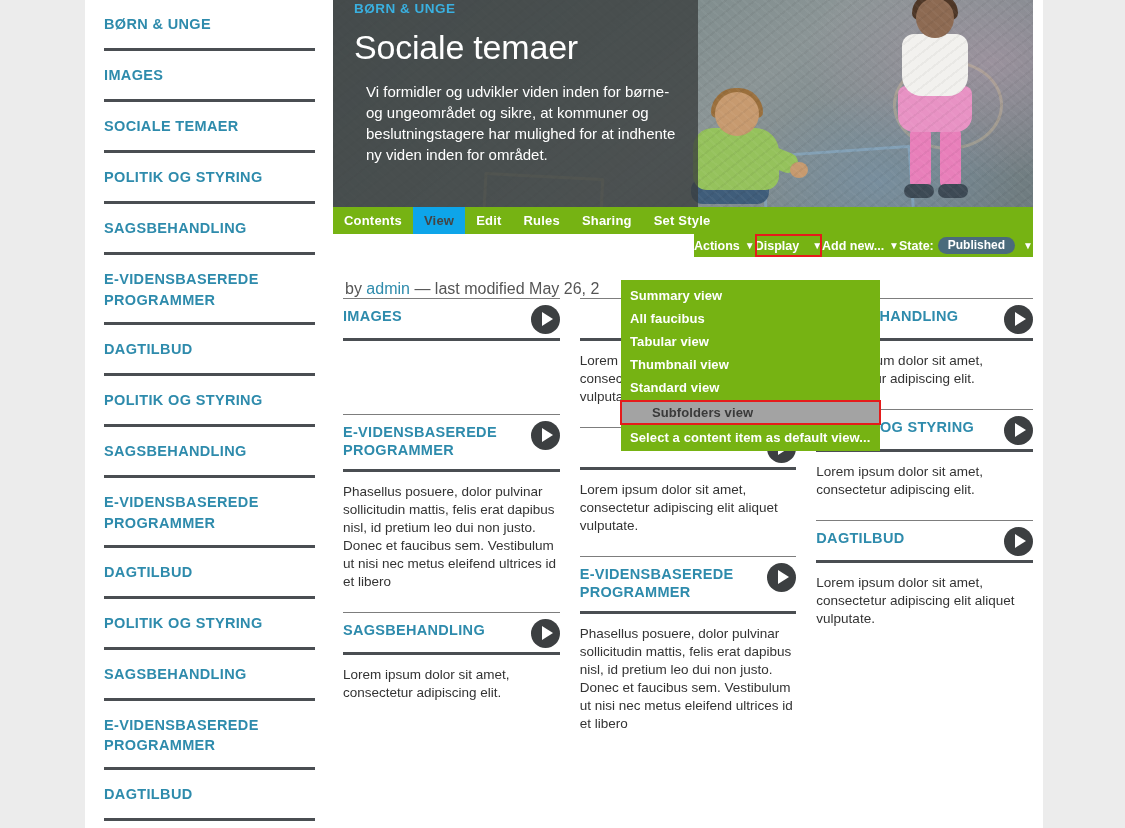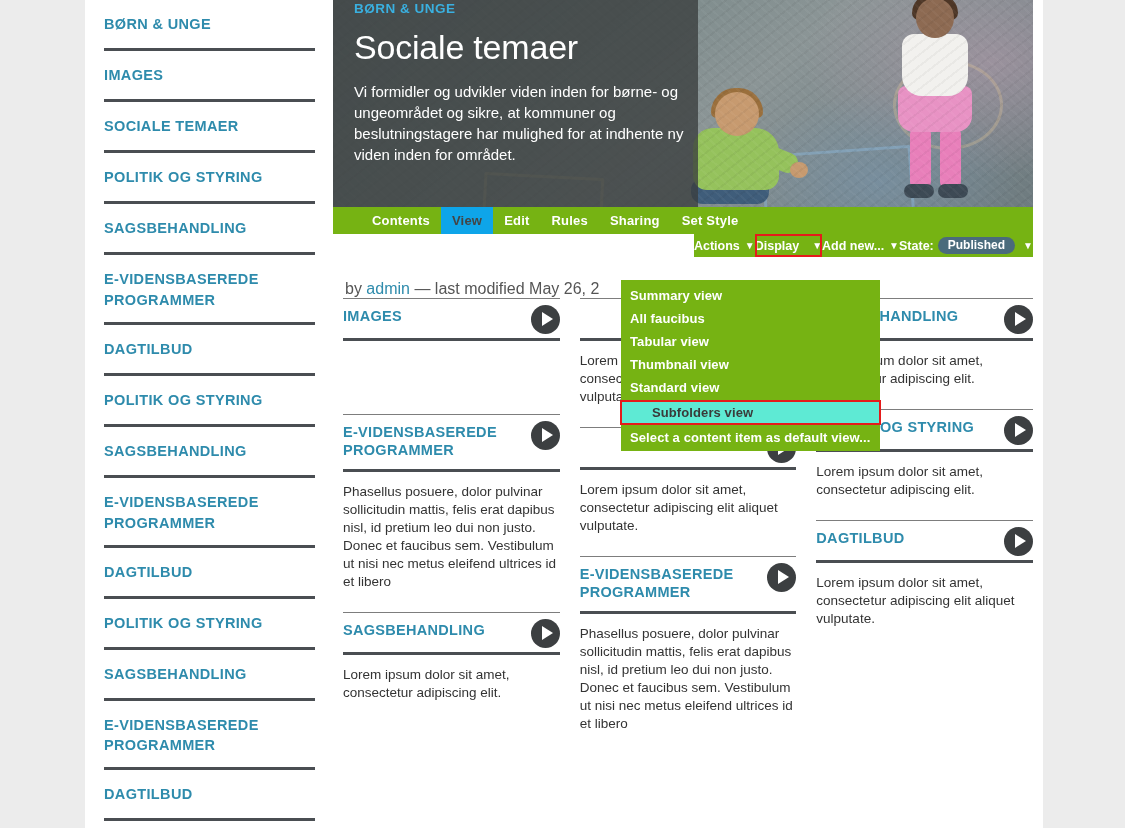--- a/index.html
+++ b/index.html
@@ -127,37 +127,37 @@
   .hero-title {
     font-size: 34px;
     font-weight: normal;
     line-height: 40px;
     margin: 9px 0 0 0;
     letter-spacing: -.2px;
   }
   .hero-desc {
     font-size: 15px;
     line-height: 21px;
-    margin: 14px 0 0 0;
+    margin: 14px 0 0 12px;
     max-height: 84px;
     overflow: hidden;
   }
 
   
   .editbar {
     position: absolute;
     left: 248px; top: 207px;
     width: 700px;
     background: #76b313;
   }
   .tabrow {
     height: 27px;
     display: flex;
     align-items: stretch;
-    padding-left: 28px;
+    padding-left: 0;
   }
   .tabrow .tab {
     display: flex; align-items: center;
     padding: 0 11px;
     color: #ffffff;
     font-size: 13px;
     font-weight: bold;
     letter-spacing: .2px;
   }
   .tabrow .tab.selected {
@@ -271,21 +271,21 @@
   }
   .dd-item {
     padding: 4px 9px 4px 9px;
     color: #ffffff;
     font-size: 13px;
     font-weight: bold;
     letter-spacing: .1px;
     white-space: nowrap;
   }
   .dd-item.selected {
-    background: #5eead4;
+    background: #a3a3a3;
     color: #3a3a3a;
     outline: 2px solid #e51b1b;
     outline-offset: -1px;
     margin: 2px 0;
     padding-left: 31px;
   }
 </style>
 </head>
 <body>
 

